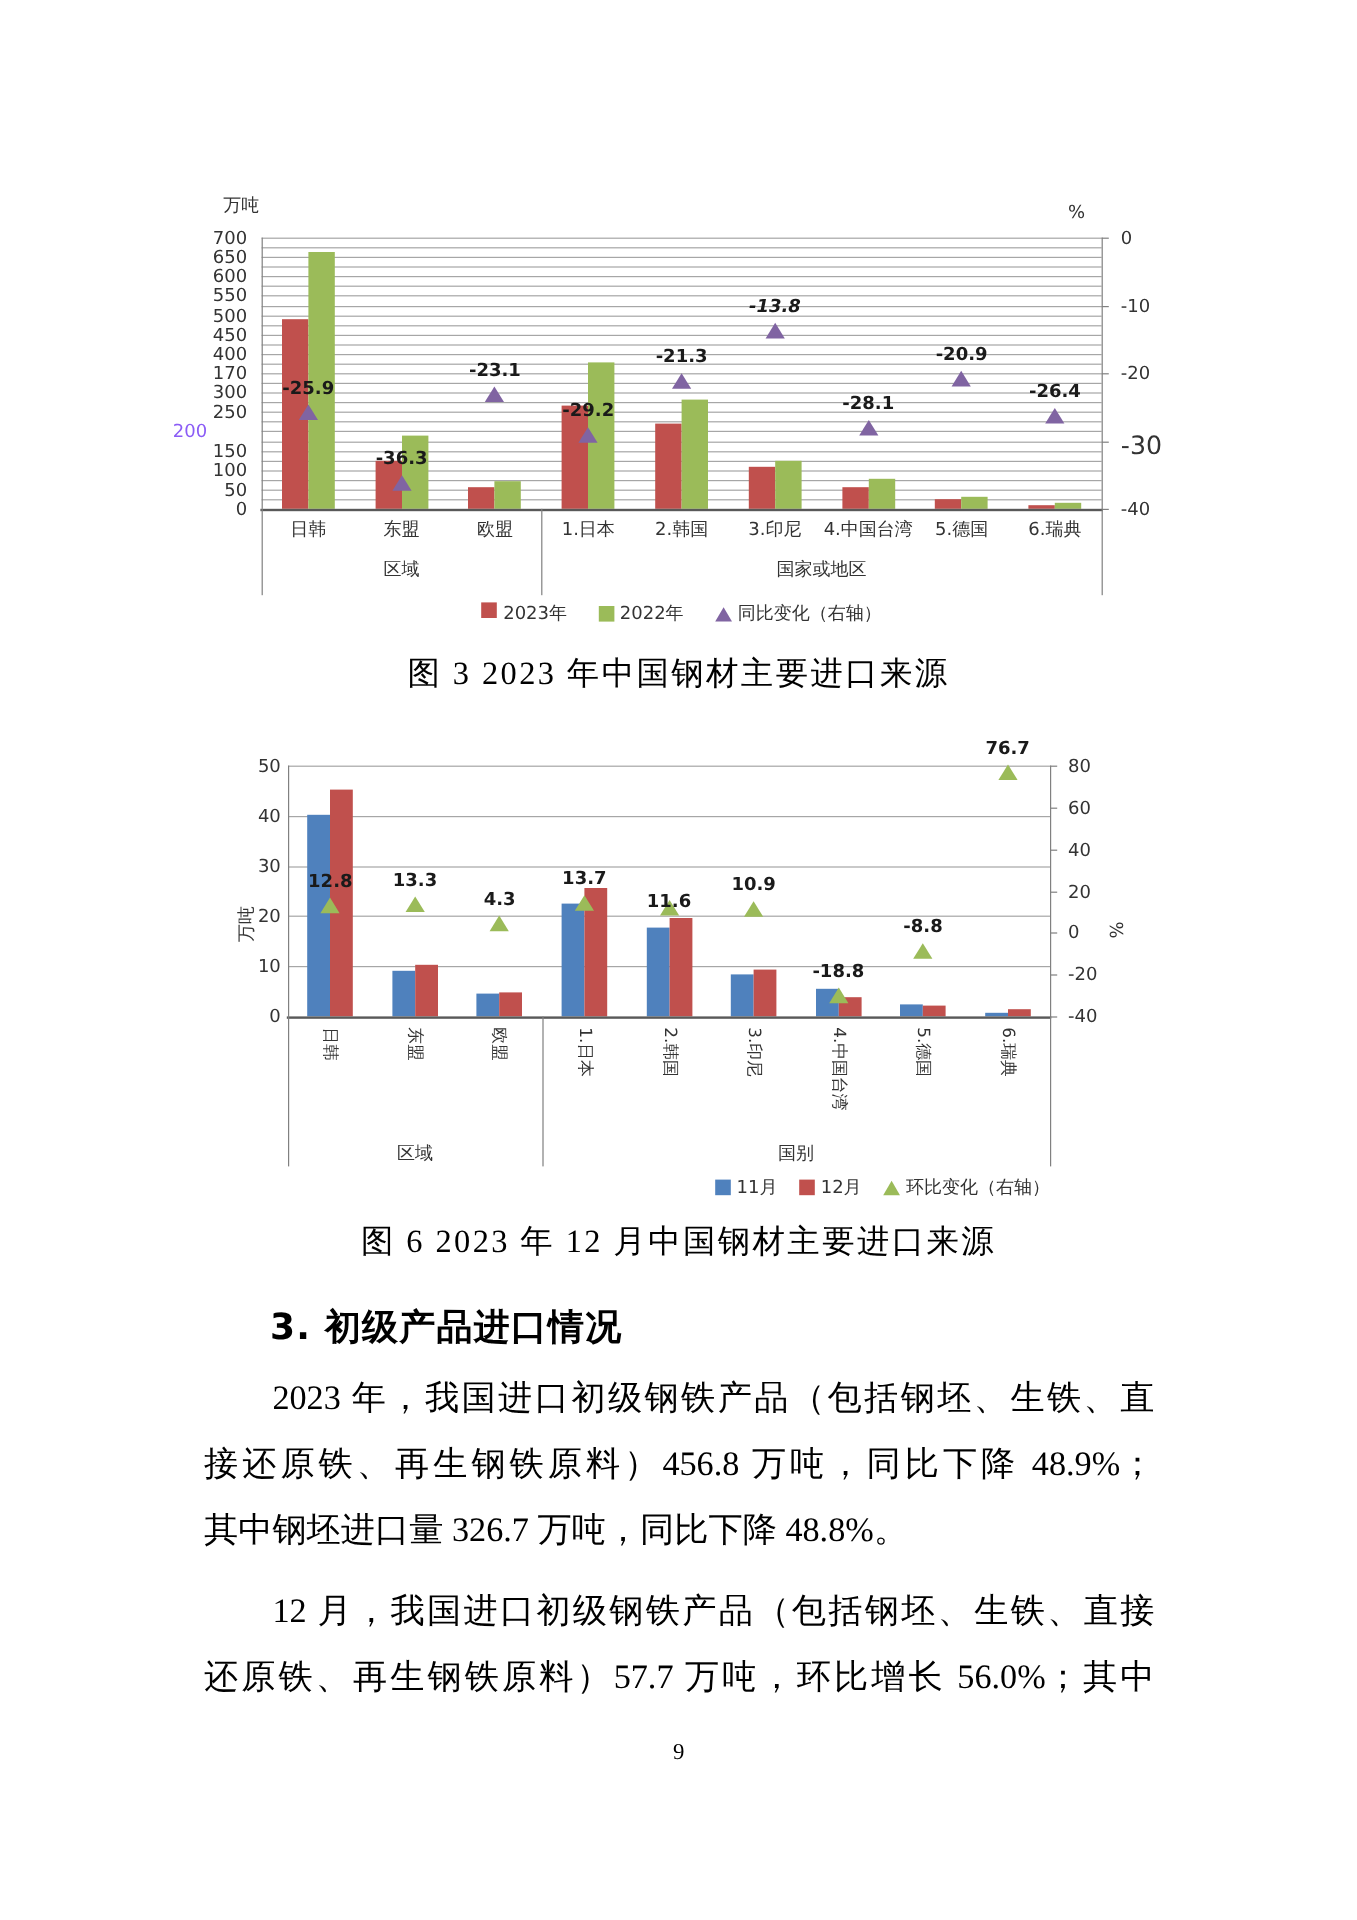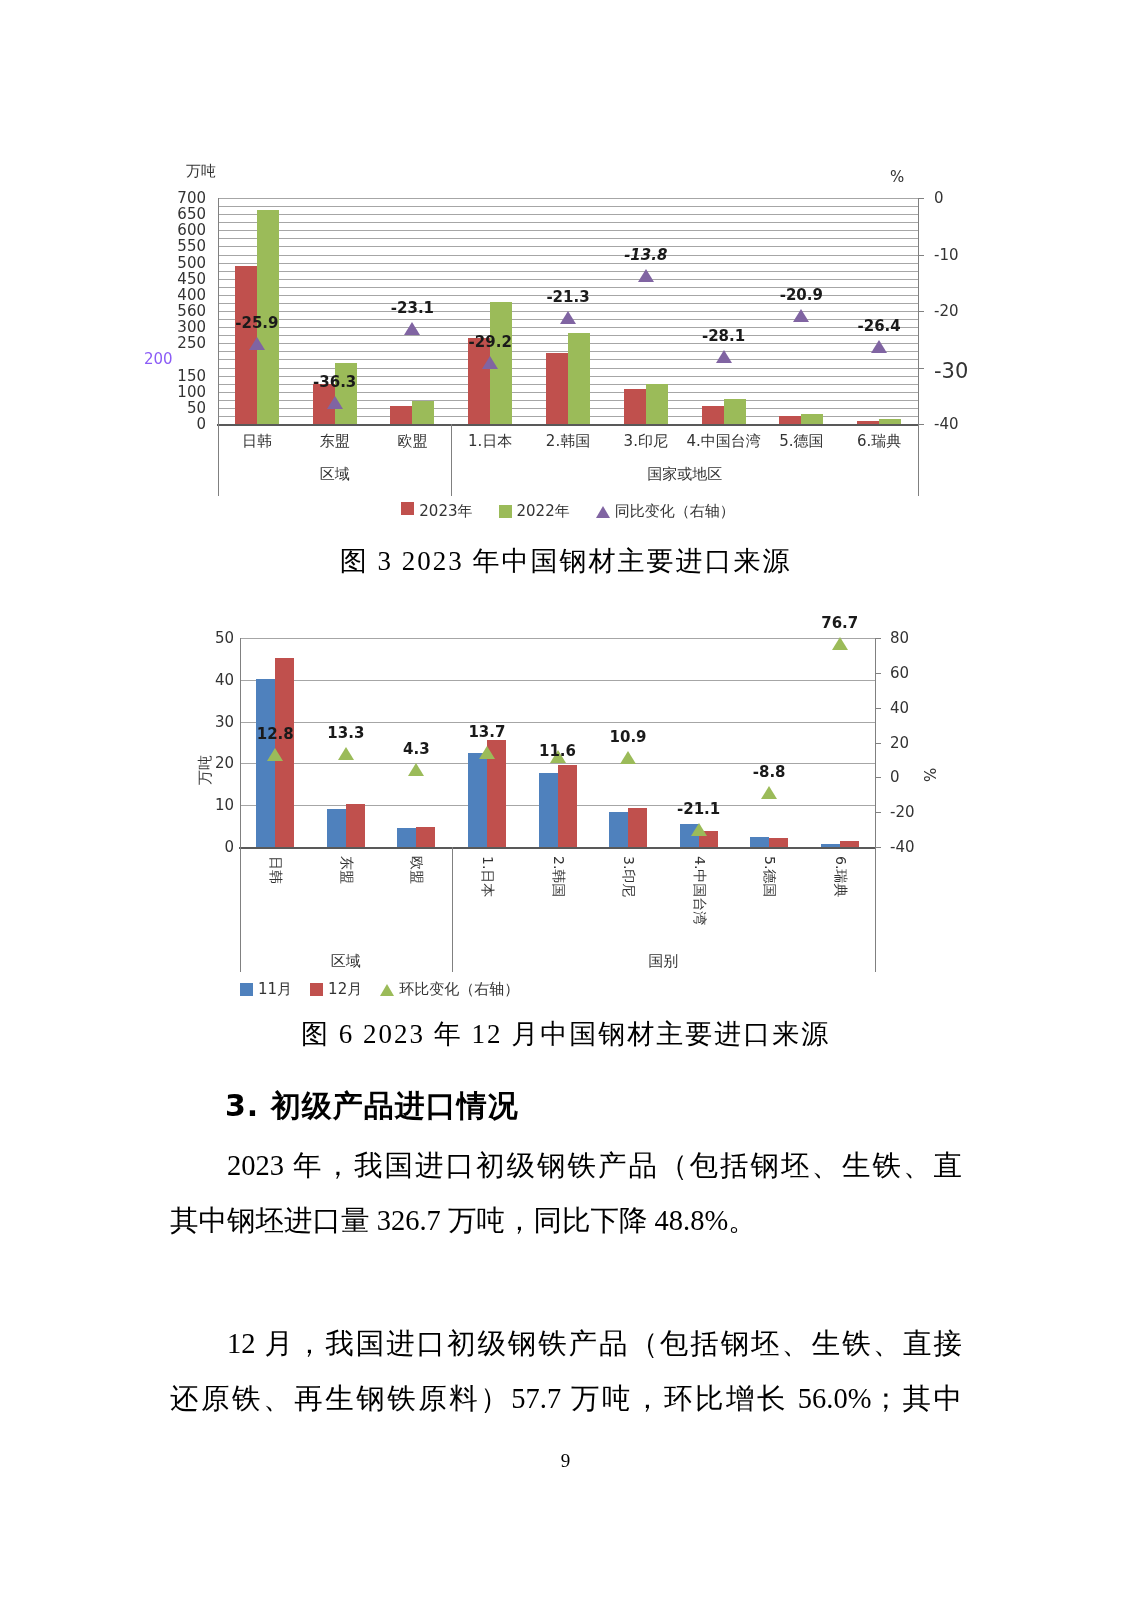--- a/index.html
+++ b/index.html
@@ -55,21 +55,21 @@
       <div style="left: 68px; top: 38px; width: 700px; height: 1px; background: rgb(166, 166, 166);"></div>
       <div style="left: 68px; top: 38px; width: 1px; height: 226px; background: rgb(128, 128, 128);"></div>
       <div style="left: 768px; top: 38px; width: 1px; height: 226px; background: rgb(128, 128, 128);"></div>
       <div style="left: -6px; top: 255px; width: 62px; text-align: right; font-size: 15px; color: rgb(51, 51, 51);">0</div>
       <div style="left: -6px; top: 238.857px; width: 62px; text-align: right; font-size: 15px; color: rgb(51, 51, 51);">50</div>
       <div style="left: -6px; top: 222.714px; width: 62px; text-align: right; font-size: 15px; color: rgb(51, 51, 51);">100</div>
       <div style="left: -6px; top: 206.571px; width: 62px; text-align: right; font-size: 15px; color: rgb(51, 51, 51);">150</div>
       <div style="left: -6px; top: 190.429px; width: 62px; text-align: left; font-size: 15px; color: #8b5cf6;">200</div>
       <div style="left: -6px; top: 174.286px; width: 62px; text-align: right; font-size: 15px; color: rgb(51, 51, 51);">250</div>
       <div style="left: -6px; top: 158.143px; width: 62px; text-align: right; font-size: 15px; color: rgb(51, 51, 51);">300</div>
-      <div style="left: -6px; top: 142px; width: 62px; text-align: right; font-size: 15px; color: rgb(51, 51, 51);">560</div>
+      <div style="left: -6px; top: 142px; width: 62px; text-align: right; font-size: 15px; color: rgb(51, 51, 51);">170</div>
       <div style="left: -6px; top: 125.857px; width: 62px; text-align: right; font-size: 15px; color: rgb(51, 51, 51);">400</div>
       <div style="left: -6px; top: 109.714px; width: 62px; text-align: right; font-size: 15px; color: rgb(51, 51, 51);">450</div>
       <div style="left: -6px; top: 93.5714px; width: 62px; text-align: right; font-size: 15px; color: rgb(51, 51, 51);">500</div>
       <div style="left: -6px; top: 77.4286px; width: 62px; text-align: right; font-size: 15px; color: rgb(51, 51, 51);">550</div>
       <div style="left: -6px; top: 61.2857px; width: 62px; text-align: right; font-size: 15px; color: rgb(51, 51, 51);">600</div>
       <div style="left: -6px; top: 45.1429px; width: 62px; text-align: right; font-size: 15px; color: rgb(51, 51, 51);">650</div>
       <div style="left: -6px; top: 29px; width: 62px; text-align: right; font-size: 15px; color: rgb(51, 51, 51);">700</div>
       <div style="left: 768px; top: 38px; width: 6px; height: 1px; background: rgb(128, 128, 128);"></div>
       <div style="left: 784px; top: 29px; width: 54px; font-size: 15px; color: rgb(51, 51, 51);">0</div>
       <div style="left: 768px; top: 94.5px; width: 6px; height: 1px; background: rgb(128, 128, 128);"></div>
@@ -206,40 +206,40 @@
       <div style="left: 155.833px; top: 124.169px; width: 80px; text-align: center; font-size: 15px; font-weight: 700; color: rgb(26, 26, 26);">13.3</div>
       <div style="left: 258.389px; top: 162.844px; width: 0px; height: 0px; border-left: 8px solid transparent; border-right: 8px solid transparent; border-bottom: 13px solid rgb(155, 187, 89);"></div>
       <div style="left: 226.389px; top: 139.844px; width: 80px; text-align: center; font-size: 15px; font-weight: 700; color: rgb(26, 26, 26);">4.3</div>
       <div style="left: 328.944px; top: 146.472px; width: 0px; height: 0px; border-left: 8px solid transparent; border-right: 8px solid transparent; border-bottom: 13px solid rgb(155, 187, 89);"></div>
       <div style="left: 296.944px; top: 123.472px; width: 80px; text-align: center; font-size: 15px; font-weight: 700; color: rgb(26, 26, 26);">13.7</div>
       <div style="left: 399.5px; top: 150.13px; width: 0px; height: 0px; border-left: 8px solid transparent; border-right: 8px solid transparent; border-bottom: 13px solid rgb(155, 187, 89);"></div>
       <div style="left: 367.5px; top: 142px; width: 80px; text-align: center; font-size: 15px; font-weight: 700; color: rgb(26, 26, 26);">11.6</div>
       <div style="left: 470.056px; top: 151.349px; width: 0px; height: 0px; border-left: 8px solid transparent; border-right: 8px solid transparent; border-bottom: 13px solid rgb(155, 187, 89);"></div>
       <div style="left: 438.056px; top: 128.349px; width: 80px; text-align: center; font-size: 15px; font-weight: 700; color: rgb(26, 26, 26);">10.9</div>
       <div style="left: 540.611px; top: 222.757px; width: 0px; height: 0px; border-left: 8px solid transparent; border-right: 8px solid transparent; border-bottom: 13px solid rgb(155, 187, 89);"></div>
-      <div style="left: 508.611px; top: 199.757px; width: 80px; text-align: center; font-size: 15px; font-weight: 700; color: rgb(26, 26, 26);">-21.1</div>
+      <div style="left: 508.611px; top: 199.757px; width: 80px; text-align: center; font-size: 15px; font-weight: 700; color: rgb(26, 26, 26);">-18.8</div>
       <div style="left: 611.167px; top: 185.66px; width: 0px; height: 0px; border-left: 8px solid transparent; border-right: 8px solid transparent; border-bottom: 13px solid rgb(155, 187, 89);"></div>
       <div style="left: 579.167px; top: 162.66px; width: 80px; text-align: center; font-size: 15px; font-weight: 700; color: rgb(26, 26, 26);">-8.8</div>
       <div style="left: 681.722px; top: 36.7475px; width: 0px; height: 0px; border-left: 8px solid transparent; border-right: 8px solid transparent; border-bottom: 13px solid rgb(155, 187, 89);"></div>
       <div style="left: 649.722px; top: 13.7475px; width: 80px; text-align: center; font-size: 15px; font-weight: 700; color: rgb(26, 26, 26);">76.7</div>
       <div style="left: 134.278px; top: 256px; white-space: nowrap; transform: rotate(90deg); transform-origin: 0px 0px; font-size: 14px; color: rgb(51, 51, 51);">日韩</div>
       <div style="left: 204.833px; top: 256px; white-space: nowrap; transform: rotate(90deg); transform-origin: 0px 0px; font-size: 14px; color: rgb(51, 51, 51);">东盟</div>
       <div style="left: 275.389px; top: 256px; white-space: nowrap; transform: rotate(90deg); transform-origin: 0px 0px; font-size: 14px; color: rgb(51, 51, 51);">欧盟</div>
       <div style="left: 345.944px; top: 256px; white-space: nowrap; transform: rotate(90deg); transform-origin: 0px 0px; font-size: 14px; color: rgb(51, 51, 51);">1.日本</div>
       <div style="left: 416.5px; top: 256px; white-space: nowrap; transform: rotate(90deg); transform-origin: 0px 0px; font-size: 14px; color: rgb(51, 51, 51);">2.韩国</div>
       <div style="left: 487.056px; top: 256px; white-space: nowrap; transform: rotate(90deg); transform-origin: 0px 0px; font-size: 14px; color: rgb(51, 51, 51);">3.印尼</div>
       <div style="left: 557.611px; top: 256px; white-space: nowrap; transform: rotate(90deg); transform-origin: 0px 0px; font-size: 14px; color: rgb(51, 51, 51);">4.中国台湾</div>
       <div style="left: 628.167px; top: 256px; white-space: nowrap; transform: rotate(90deg); transform-origin: 0px 0px; font-size: 14px; color: rgb(51, 51, 51);">5.德国</div>
       <div style="left: 698.722px; top: 256px; white-space: nowrap; transform: rotate(90deg); transform-origin: 0px 0px; font-size: 14px; color: rgb(51, 51, 51);">6.瑞典</div>
       <div style="left: 90px; top: 247px; width: 1px; height: 125px; background: rgb(128, 128, 128);"></div>
       <div style="left: 301.667px; top: 247px; width: 1px; height: 125px; background: rgb(128, 128, 128);"></div>
       <div style="left: 725px; top: 247px; width: 1px; height: 125px; background: rgb(128, 128, 128);"></div>
       <div style="left: 95.8333px; top: 352px; width: 200px; text-align: center; font-size: 15px; color: rgb(51, 51, 51);">区域</div>
       <div style="left: 413.333px; top: 352px; width: 200px; text-align: center; font-size: 15px; color: rgb(51, 51, 51);">国别</div>
-      <div style="left: 90px; top: 380px; width: 635px; display: flex; justify-content: flex-start; align-items: center; gap: 18px; font-size: 15px; color: rgb(51, 51, 51);">
+      <div style="left: 90px; top: 380px; width: 635px; display: flex; justify-content: flex-end; align-items: center; gap: 18px; font-size: 15px; color: rgb(51, 51, 51);">
         <div style="position: relative; display: flex; align-items: center; gap: 5px;">
           <div style="position: relative; width: 13px; height: 13px; background: rgb(79, 129, 189);"></div>
           <div style="position: relative; white-space: nowrap;">11月</div>
         </div>
         <div style="position: relative; display: flex; align-items: center; gap: 5px;">
           <div style="position: relative; width: 13px; height: 13px; background: rgb(192, 80, 77);"></div>
           <div style="position: relative; white-space: nowrap;">12月</div>
         </div>
         <div style="position: relative; display: flex; align-items: center; gap: 5px;">
           <div style="position: relative; width: 0px; height: 0px; border-left: 7px solid transparent; border-right: 7px solid transparent; border-bottom: 12px solid rgb(155, 187, 89);"></div>
@@ -247,20 +247,21 @@
         </div>
       </div>
     </div>
 
   <div id="cap2" class="caption">图 6 2023 年 12 月中国钢材主要进口来源</div>
 
   <h3 class="heading">3. 初级产品进口情况</h3>
 
   <div id="para1" class="para">
     <div class="pline just indent">2023 年，我国进口初级钢铁产品（包括钢坯、生铁、直</div>
+    <div class="pline just">接还原铁、再生钢铁原料）456.8 万吨，同比下降 48.9%；</div>
     <div class="pline">其中钢坯进口量 326.7 万吨，同比下降 48.8%。</div>
   </div>
 
   <div id="para2" class="para">
     <div class="pline just indent">12 月，我国进口初级钢铁产品（包括钢坯、生铁、直接</div>
     <div class="pline just">还原铁、再生钢铁原料）57.7 万吨，环比增长 56.0%；其中</div>
   </div>
 
   <div class="pageno">9</div>
 

